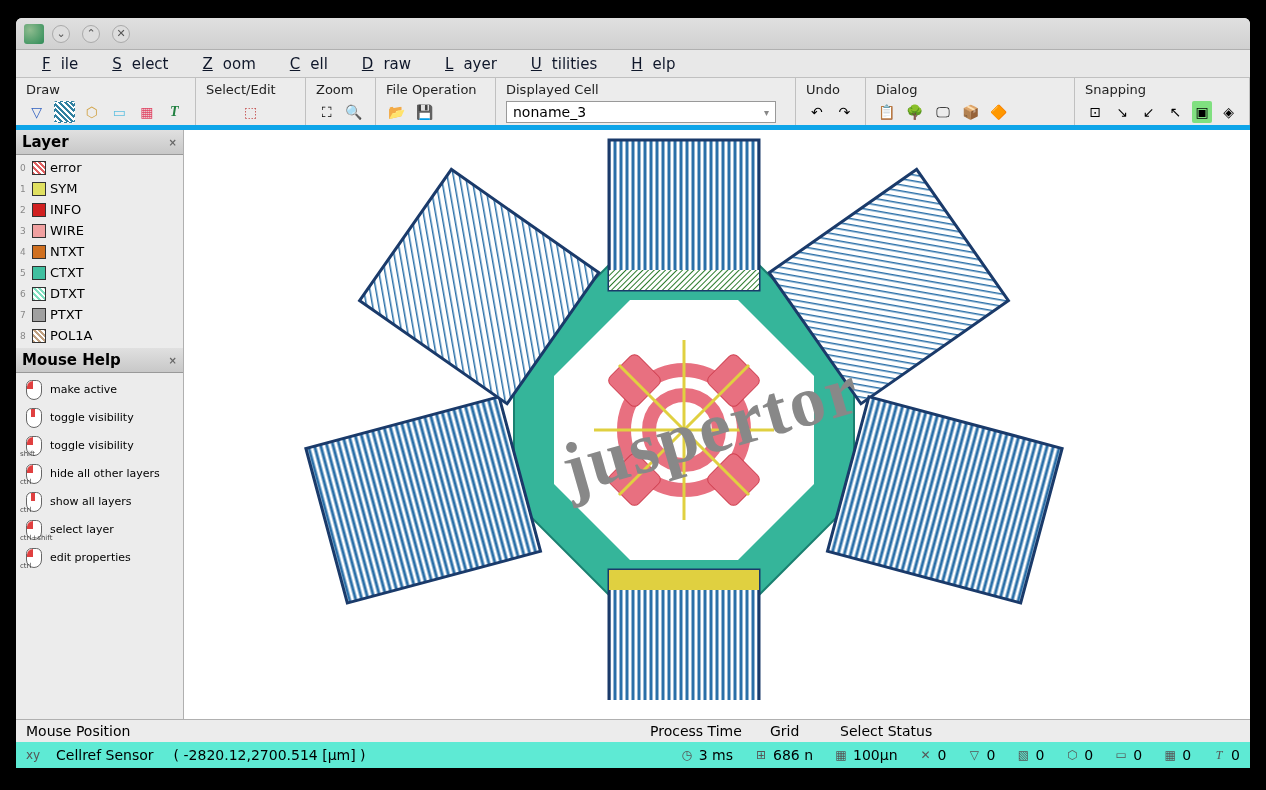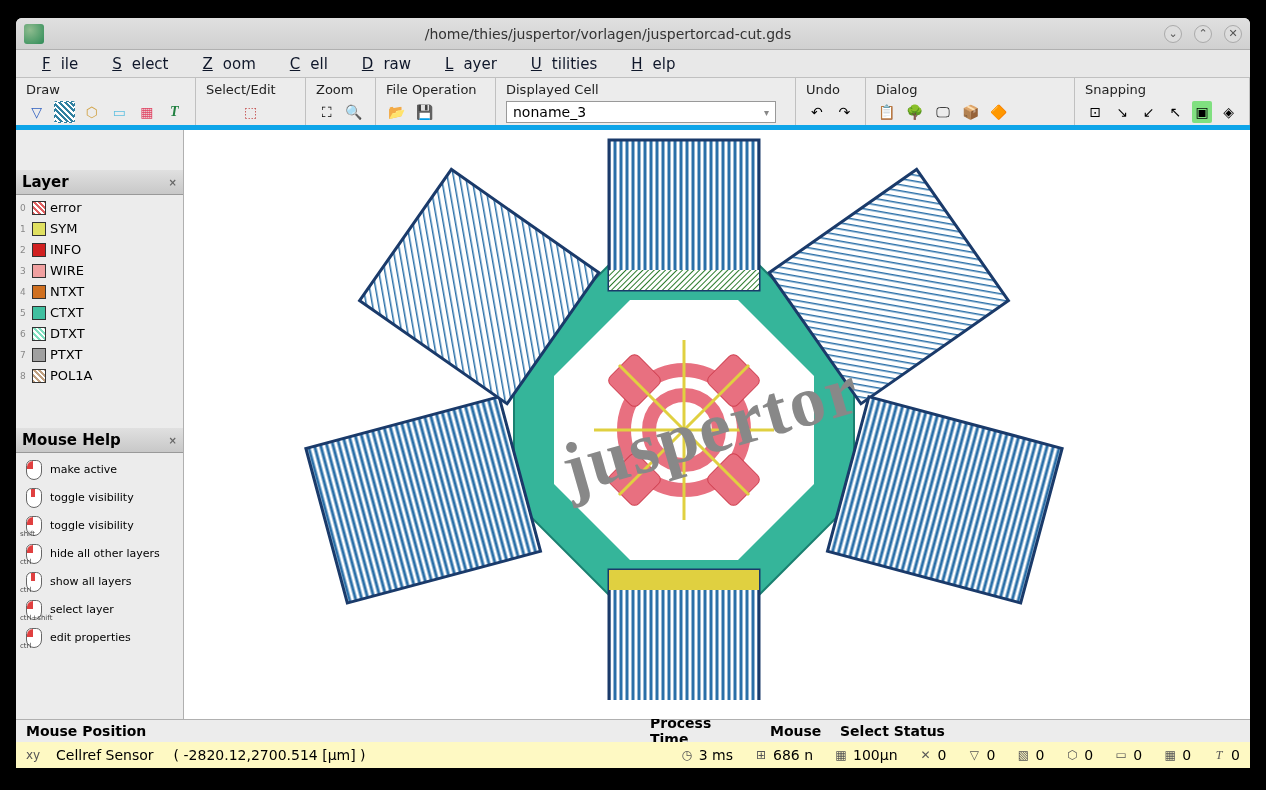--- a/index.html
+++ b/index.html
@@ -14,52 +14,51 @@
 .menubar span { padding: 4px 10px; font-size: 15px; color: #0f172a; cursor: pointer; }
 .menubar span .ul { text-decoration: underline; }
 .toolbar-row { height: 52px; background: #ececec; display: flex; align-items: stretch; border-bottom: 5px solid #0ea5e9; }
 .tool-group { border-right: 1px solid #c0c0c0; padding: 2px 6px; display: flex; flex-direction: column; }
 .tool-group .group-label { font-size: 13px; color: #222; padding: 2px 4px; }
 .tool-group .group-icons { display: flex; gap: 6px; align-items: center; padding: 2px 4px; }
 .tool-icon { width: 22px; height: 22px; display: flex; align-items: center; justify-content: center; font-size: 14px; cursor: pointer; border: 1px solid transparent; border-radius: 2px; }
 .cell-select { background: #fff; border: 1px solid #999; height: 22px; width: 270px; padding: 2px 6px; font-size: 14px; display: flex; align-items: center; justify-content: space-between; cursor: pointer; }
 .main-area { flex: 1; display: flex; overflow: hidden; }
 .left-panel { width: 168px; background: #ececec; border-right: 1px solid #b0b0b0; display: flex; flex-direction: column; overflow: hidden; }
-.panel-header { background: linear-gradient(to bottom, #e0e0e0, #c8c8c8); border-bottom: 1px solid #999; padding: 3px 6px; font-weight: bold; font-size: 15px; display: flex; justify-content: space-between; align-items: center; margin-top: 40px; }
+.panel-header { background: linear-gradient(to bottom, #e0e0e0, #c8c8c8); border-bottom: 1px solid #999; padding: 3px 6px; font-weight: bold; font-size: 15px; display: flex; justify-content: space-between; align-items: center; }
 .panel-header .close-x { font-size: 10px; color: #666; cursor: pointer; }
 .layer-list { padding: 2px 0; }
 .layer-item { display: flex; align-items: center; padding: 3px 4px; font-size: 13px; cursor: pointer; gap: 4px; }
 .layer-item .idx { color: #888; font-size: 9px; width: 8px; }
 .layer-swatch { width: 14px; height: 14px; border: 1px solid #333; }
 .mouse-help-list { padding: 2px 0; flex: 1; overflow: hidden; }
 .mouse-item { display: flex; align-items: center; padding: 3px 4px; font-size: 11px; gap: 4px; }
 .mouse-icon { width: 26px; height: 22px; position: relative; }
 .mouse-icon::before { content: ""; position: absolute; left: 6px; top: 2px; width: 14px; height: 18px; border: 1px solid #666; border-radius: 7px 7px 10px 10px; background: #fff; }
 .mouse-icon.left::after { content: ""; position: absolute; left: 7px; top: 3px; width: 6px; height: 8px; background: #e04040; border-radius: 6px 0 0 0; }
 .mouse-icon.right::after { content: ""; position: absolute; left: 13px; top: 3px; width: 6px; height: 8px; background: #e04040; border-radius: 0 6px 0 0; }
 .mouse-icon.mid::after { content: ""; position: absolute; left: 11px; top: 3px; width: 4px; height: 8px; background: #e04040; }
 .mouse-mod { position: absolute; left: 0; bottom: -2px; font-size: 7px; color: #444; }
 .canvas { flex: 1; background: #fff; position: relative; overflow: hidden; }
 .canvas svg { position: absolute; top: 0; left: 0; }
 .status-two-row { display: flex; flex-direction: column; border-top: 1px solid #b0b0b0; }
-.status-labels { height: 22px; background: #ececec; display: flex; align-items: center; font-size: 14px; font-weight: bold; }
+.status-labels { height: 22px; background: #ececec; display: flex; align-items: center; font-size: 14px; font-weight: normal; }
 .status-labels > div { padding: 0 10px; }
-.status-values { height: 26px; background: #fef9c3; display: flex; align-items: center; font-size: 14px; justify-content: center; }
+.status-values { height: 26px; background: #5eead4; display: flex; align-items: center; font-size: 14px; justify-content: center; }
 .status-values > div { padding: 0 10px; display: flex; align-items: center; gap: 4px; }
 .small-icon { width: 16px; height: 16px; display: inline-flex; align-items: center; justify-content: center; font-size: 12px; color: #555; }
 .watermark { position: absolute; left: 50%; top: 50%; transform: translate(-52%, -45%) rotate(-16deg); font-size: 72px; font-weight: bold; color: #888; font-family: Georgia, serif; letter-spacing: 2px; pointer-events: none; }
 </style>
 </head>
 <body>
 
 <div class="window">
 
   <div class="titlebar">
     <div class="app-icon"></div>
-    <div class="title-text">/home/thies/juspertor/vorlagen/juspertorcad-cut.gds</div>
     <div class="win-btns">
       <div class="win-btn">⌄</div>
       <div class="win-btn">⌃</div>
       <div class="win-btn">✕</div>
     </div>
   </div>
 
   <div class="menubar">
     <span><span class="ul">F</span>ile</span>
     <span><span class="ul">S</span>elect</span>
@@ -318,21 +317,21 @@
       </svg>
       <div class="watermark">juspertor</div>
     </div>
   </div>
 
   <div class="status-two-row">
     <div class="status-labels">
       <div style="width:160px">Mouse Position</div>
       <div style="flex:1"></div>
       <div style="width:120px">Process Time</div>
-      <div style="width:70px">Mouse</div>
+      <div style="width:70px">Grid</div>
       <div style="width:420px">Select Status</div>
     </div>
     <div class="status-values">
       <div style="width:30px">
           <span class="small-icon">xy</span>
         </div>
       <div>Cellref Sensor</div>
       <div>( -2820.12,2700.514 [µm] )</div>
       <div style="flex:1"></div>
       <div>

